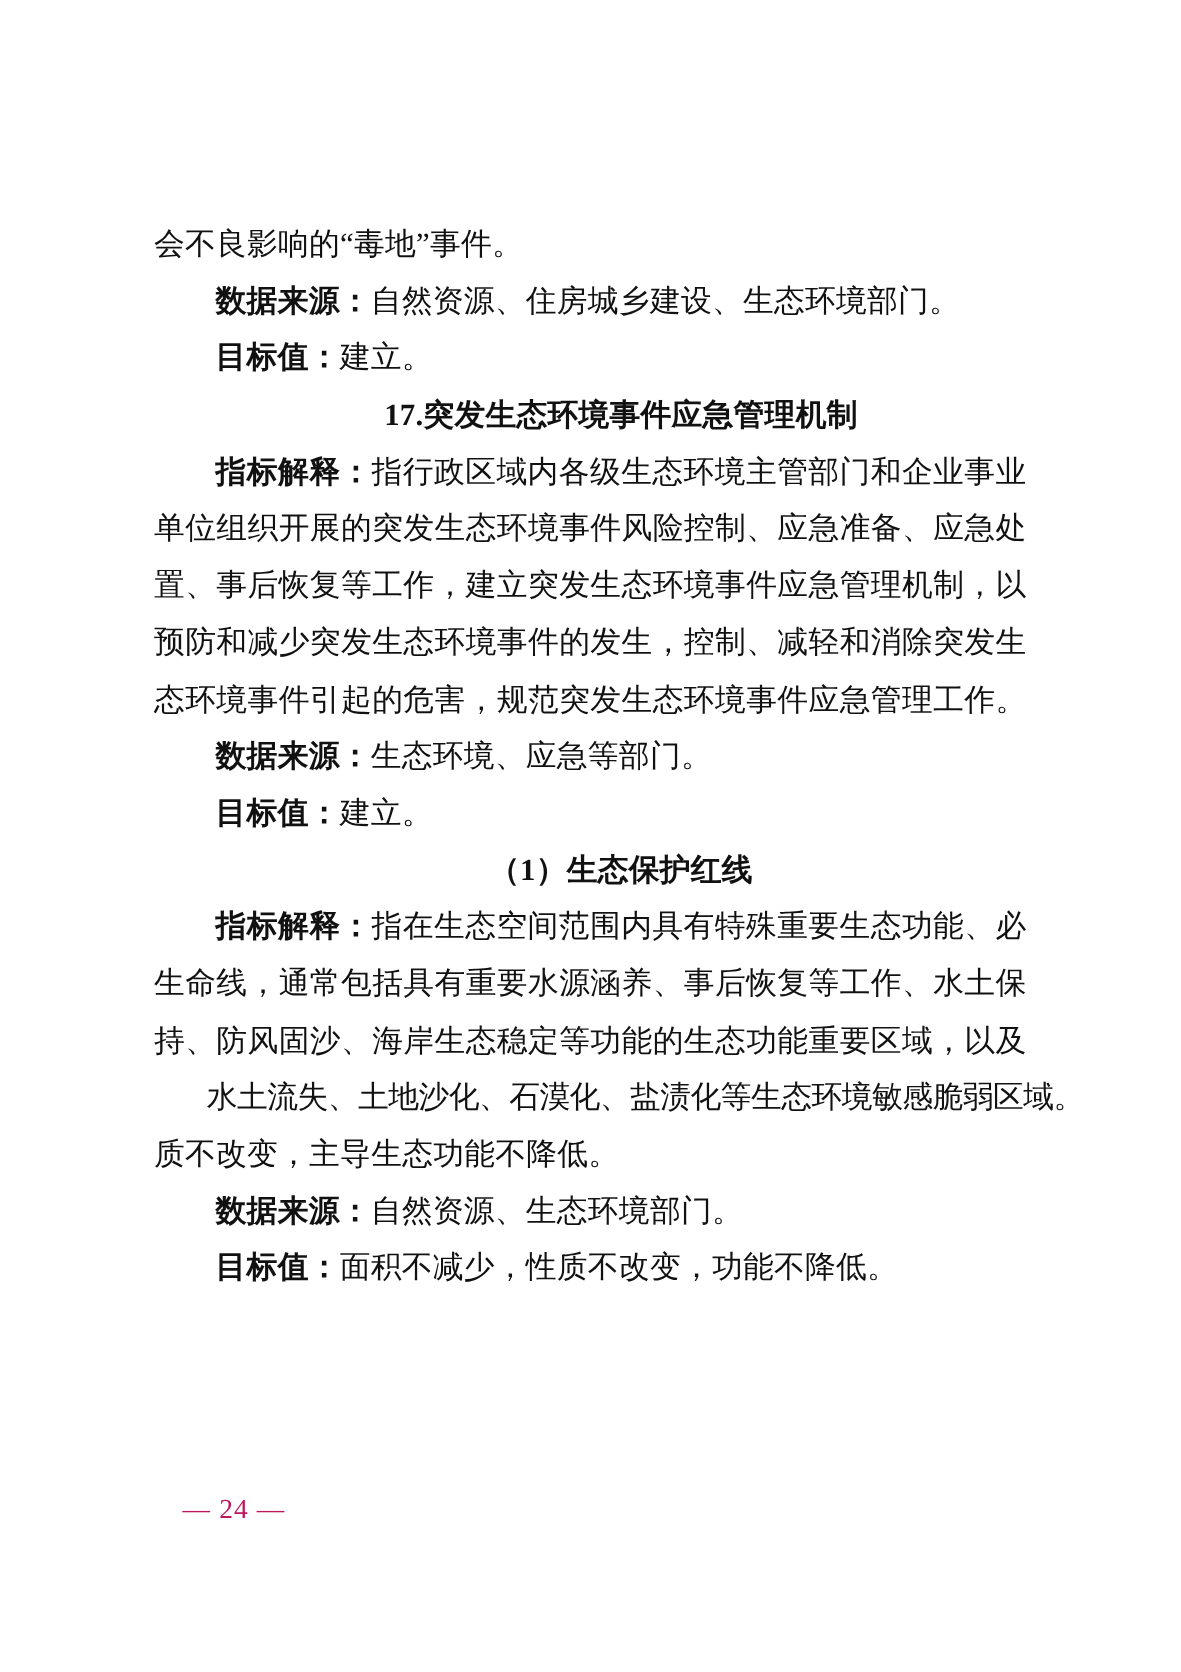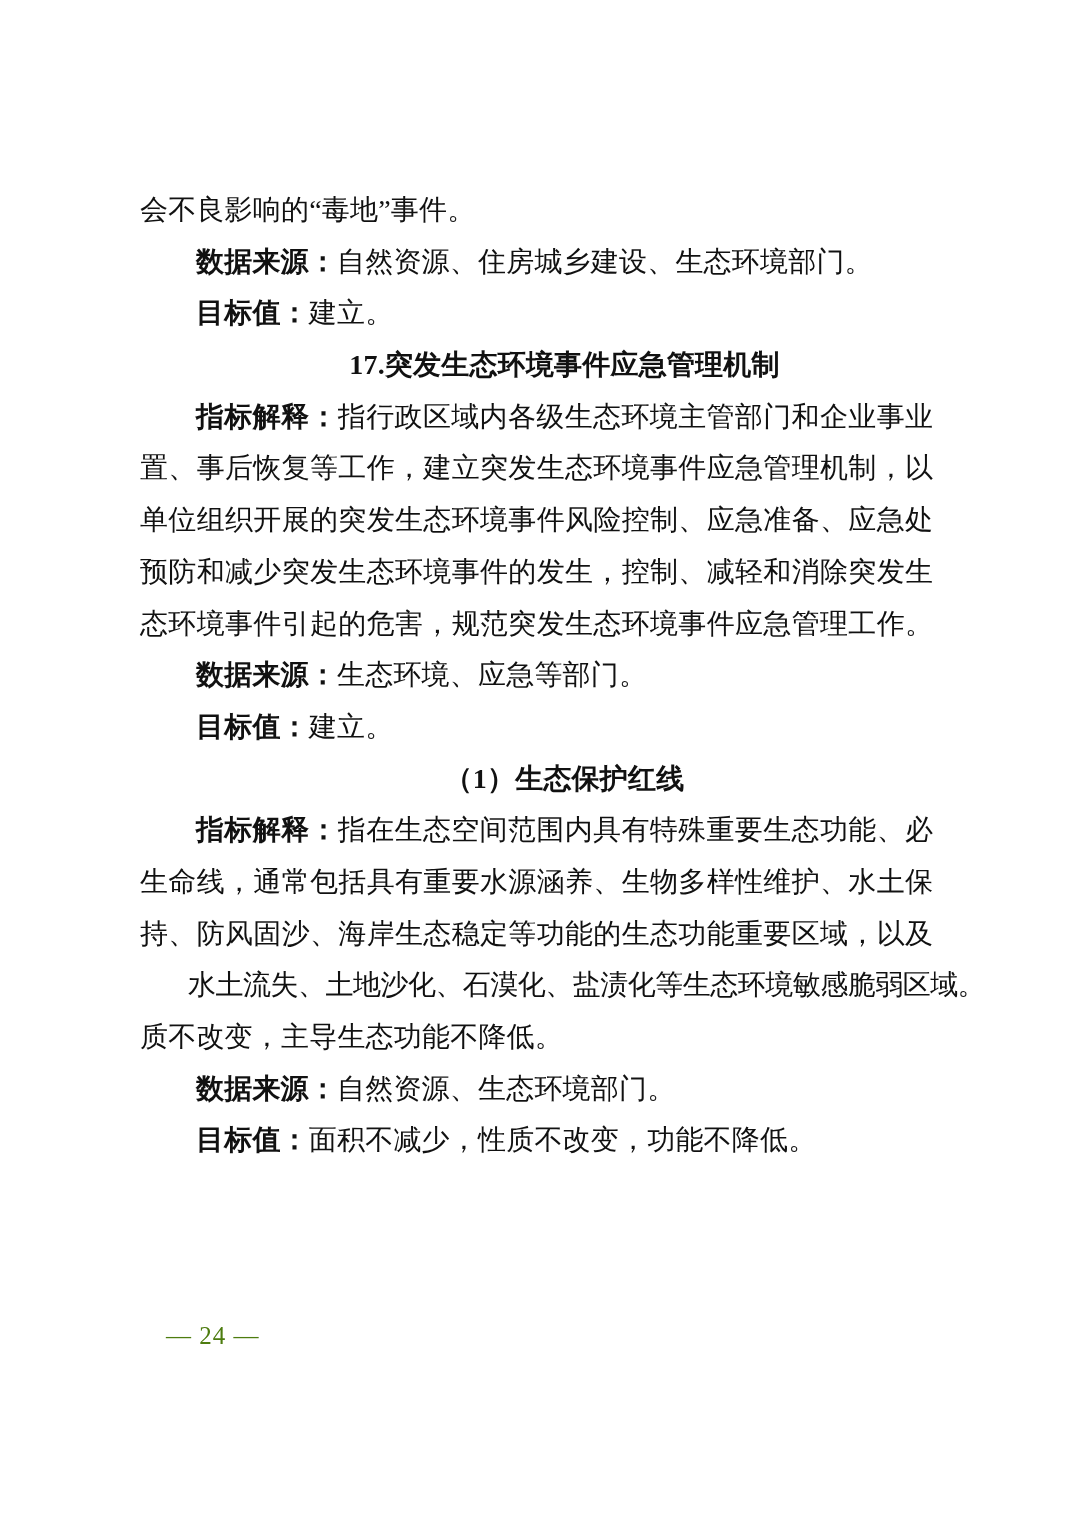--- a/index.html
+++ b/index.html
@@ -12,21 +12,21 @@
     width: 1074px;
     height: 1520px;
     background: #ffffff;
     overflow: hidden;
     font-family: "Liberation Serif", "DejaVu Serif", serif;
     color: #111111;
   }
   .content {
     position: absolute;
     left: 140px;
-    top: 184px;
+    top: 197px;
     width: 793px;
   }
   .line {
     height: 51.7px;
     line-height: 51.7px;
     font-size: 28px;
     white-space: nowrap;
     text-align: left;
     letter-spacing: 0.2px;
   }
@@ -34,24 +34,24 @@
   .line.justify {
     text-align: justify;
     text-align-last: justify;
     letter-spacing: 0;
   }
   .line.heading { font-weight: 700; text-align: center; }
   .line .label { font-weight: 700; }
   .footer {
     position: absolute;
     left: 166px;
-    top: 1320px;
+    top: 1357px;
     font-size: 25px;
     line-height: 32px;
-    color: #4d7c0f;
+    color: #be185d;
     letter-spacing: 1px;
   }
 </style>
 </head>
 <body>
 
 <div class="page">
   <main class="content">
       <div class="line">
     <span>会不良影响的“毒地”事件。</span>
@@ -62,45 +62,45 @@
       <div class="line indent">
     <span class="label">目标值：</span><span>建立。</span>
   </div>
       <div class="line heading indent">
     <span>17.突发生态环境事件应急管理机制</span>
   </div>
       <div class="line indent justify">
     <span class="label">指标解释：</span><span>指行政区域内各级生态环境主管部门和企业事业</span>
   </div>
       <div class="line justify">
-    <span>置、事后恢复等工作，建立突发生态环境事件应急管理机制，以</span>
+    <span>单位组织开展的突发生态环境事件风险控制、应急准备、应急处</span>
   </div>
       <div class="line justify">
-    <span>单位组织开展的突发生态环境事件风险控制、应急准备、应急处</span>
+    <span>置、事后恢复等工作，建立突发生态环境事件应急管理机制，以</span>
   </div>
       <div class="line justify">
     <span>预防和减少突发生态环境事件的发生，控制、减轻和消除突发生</span>
   </div>
       <div class="line justify">
     <span>态环境事件引起的危害，规范突发生态环境事件应急管理工作。</span>
   </div>
       <div class="line indent">
     <span class="label">数据来源：</span><span>生态环境、应急等部门。</span>
   </div>
       <div class="line indent">
     <span class="label">目标值：</span><span>建立。</span>
   </div>
       <div class="line heading indent">
     <span>（1）生态保护红线</span>
   </div>
       <div class="line indent justify">
     <span class="label">指标解释：</span><span>指在生态空间范围内具有特殊重要生态功能、必</span>
   </div>
       <div class="line justify">
-    <span>生命线，通常包括具有重要水源涵养、生物多样性维护、水土保</span>
+    <span>生命线，通常包括具有重要水源涵养、事后恢复等工作、水土保</span>
   </div>
       <div class="line justify">
     <span>持、防风固沙、海岸生态稳定等功能的生态功能重要区域，以及</span>
   </div>
       <div class="line justify" style="letter-spacing: -0.513514px; margin-left: 48px;">
     <span>水土流失、土地沙化、石漠化、盐渍化等生态环境敏感脆弱区域。</span>
   </div>
       <div class="line">
     <span>质不改变，主导生态功能不降低。</span>
   </div>

